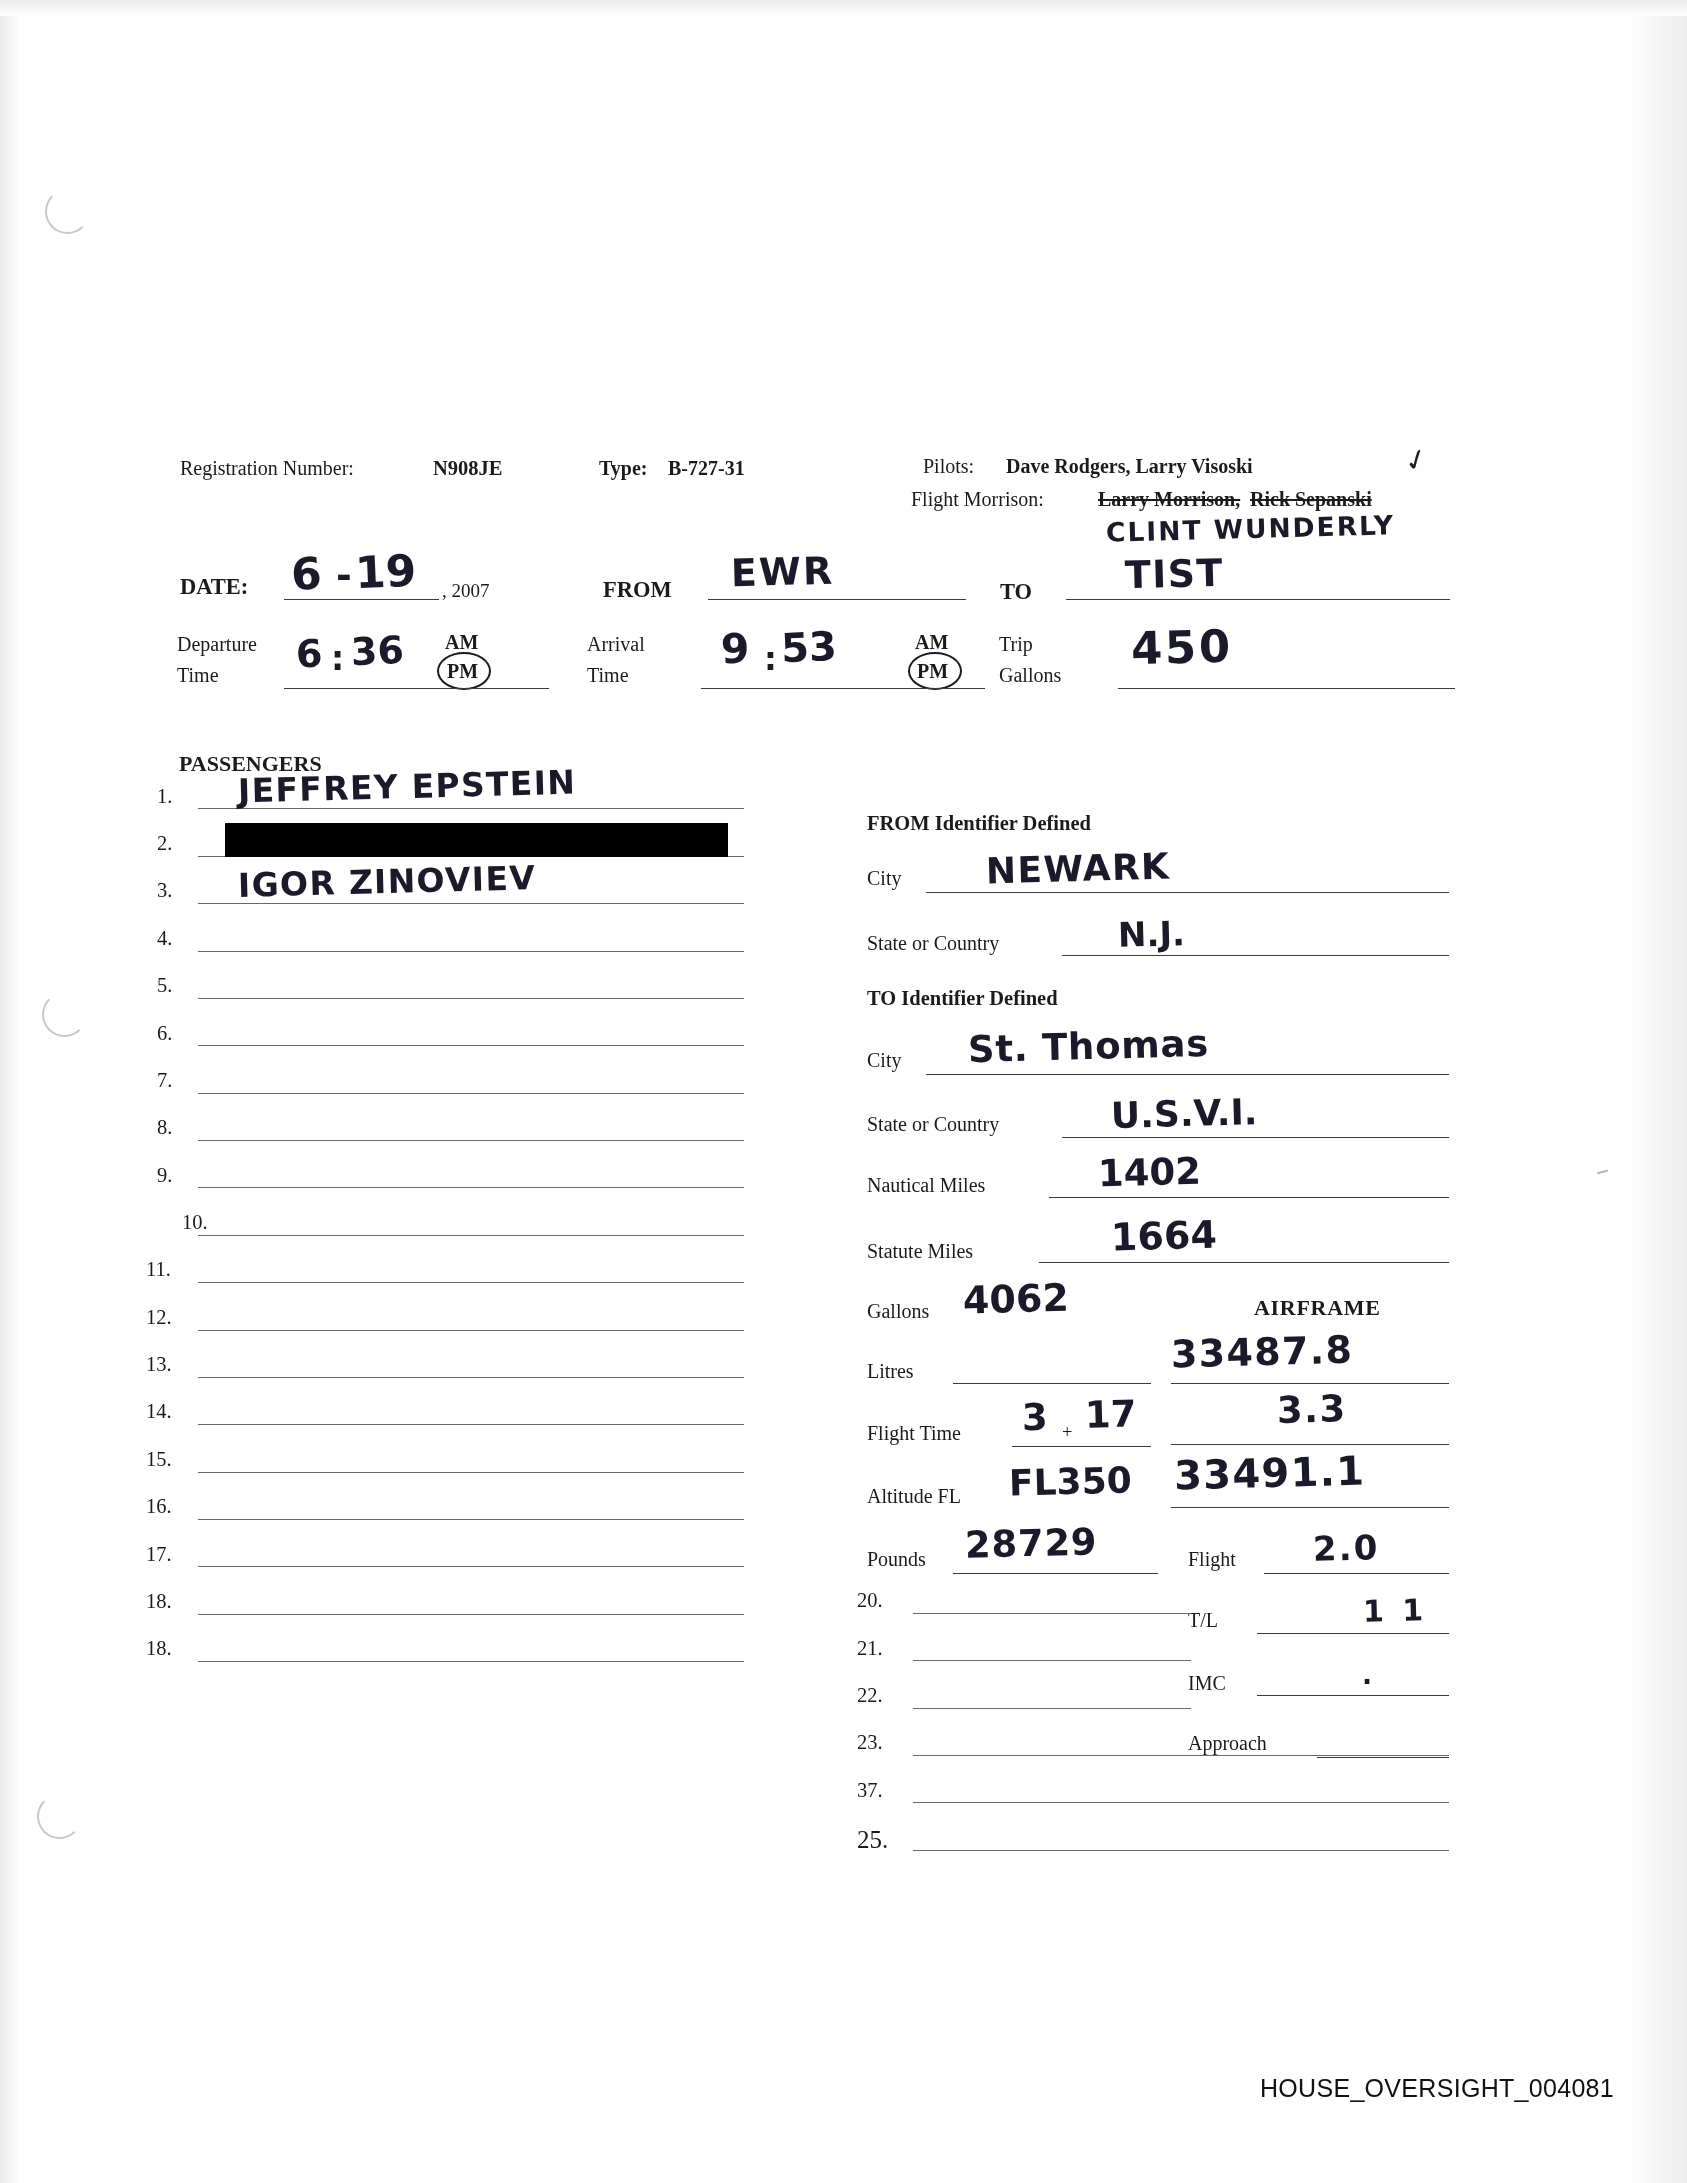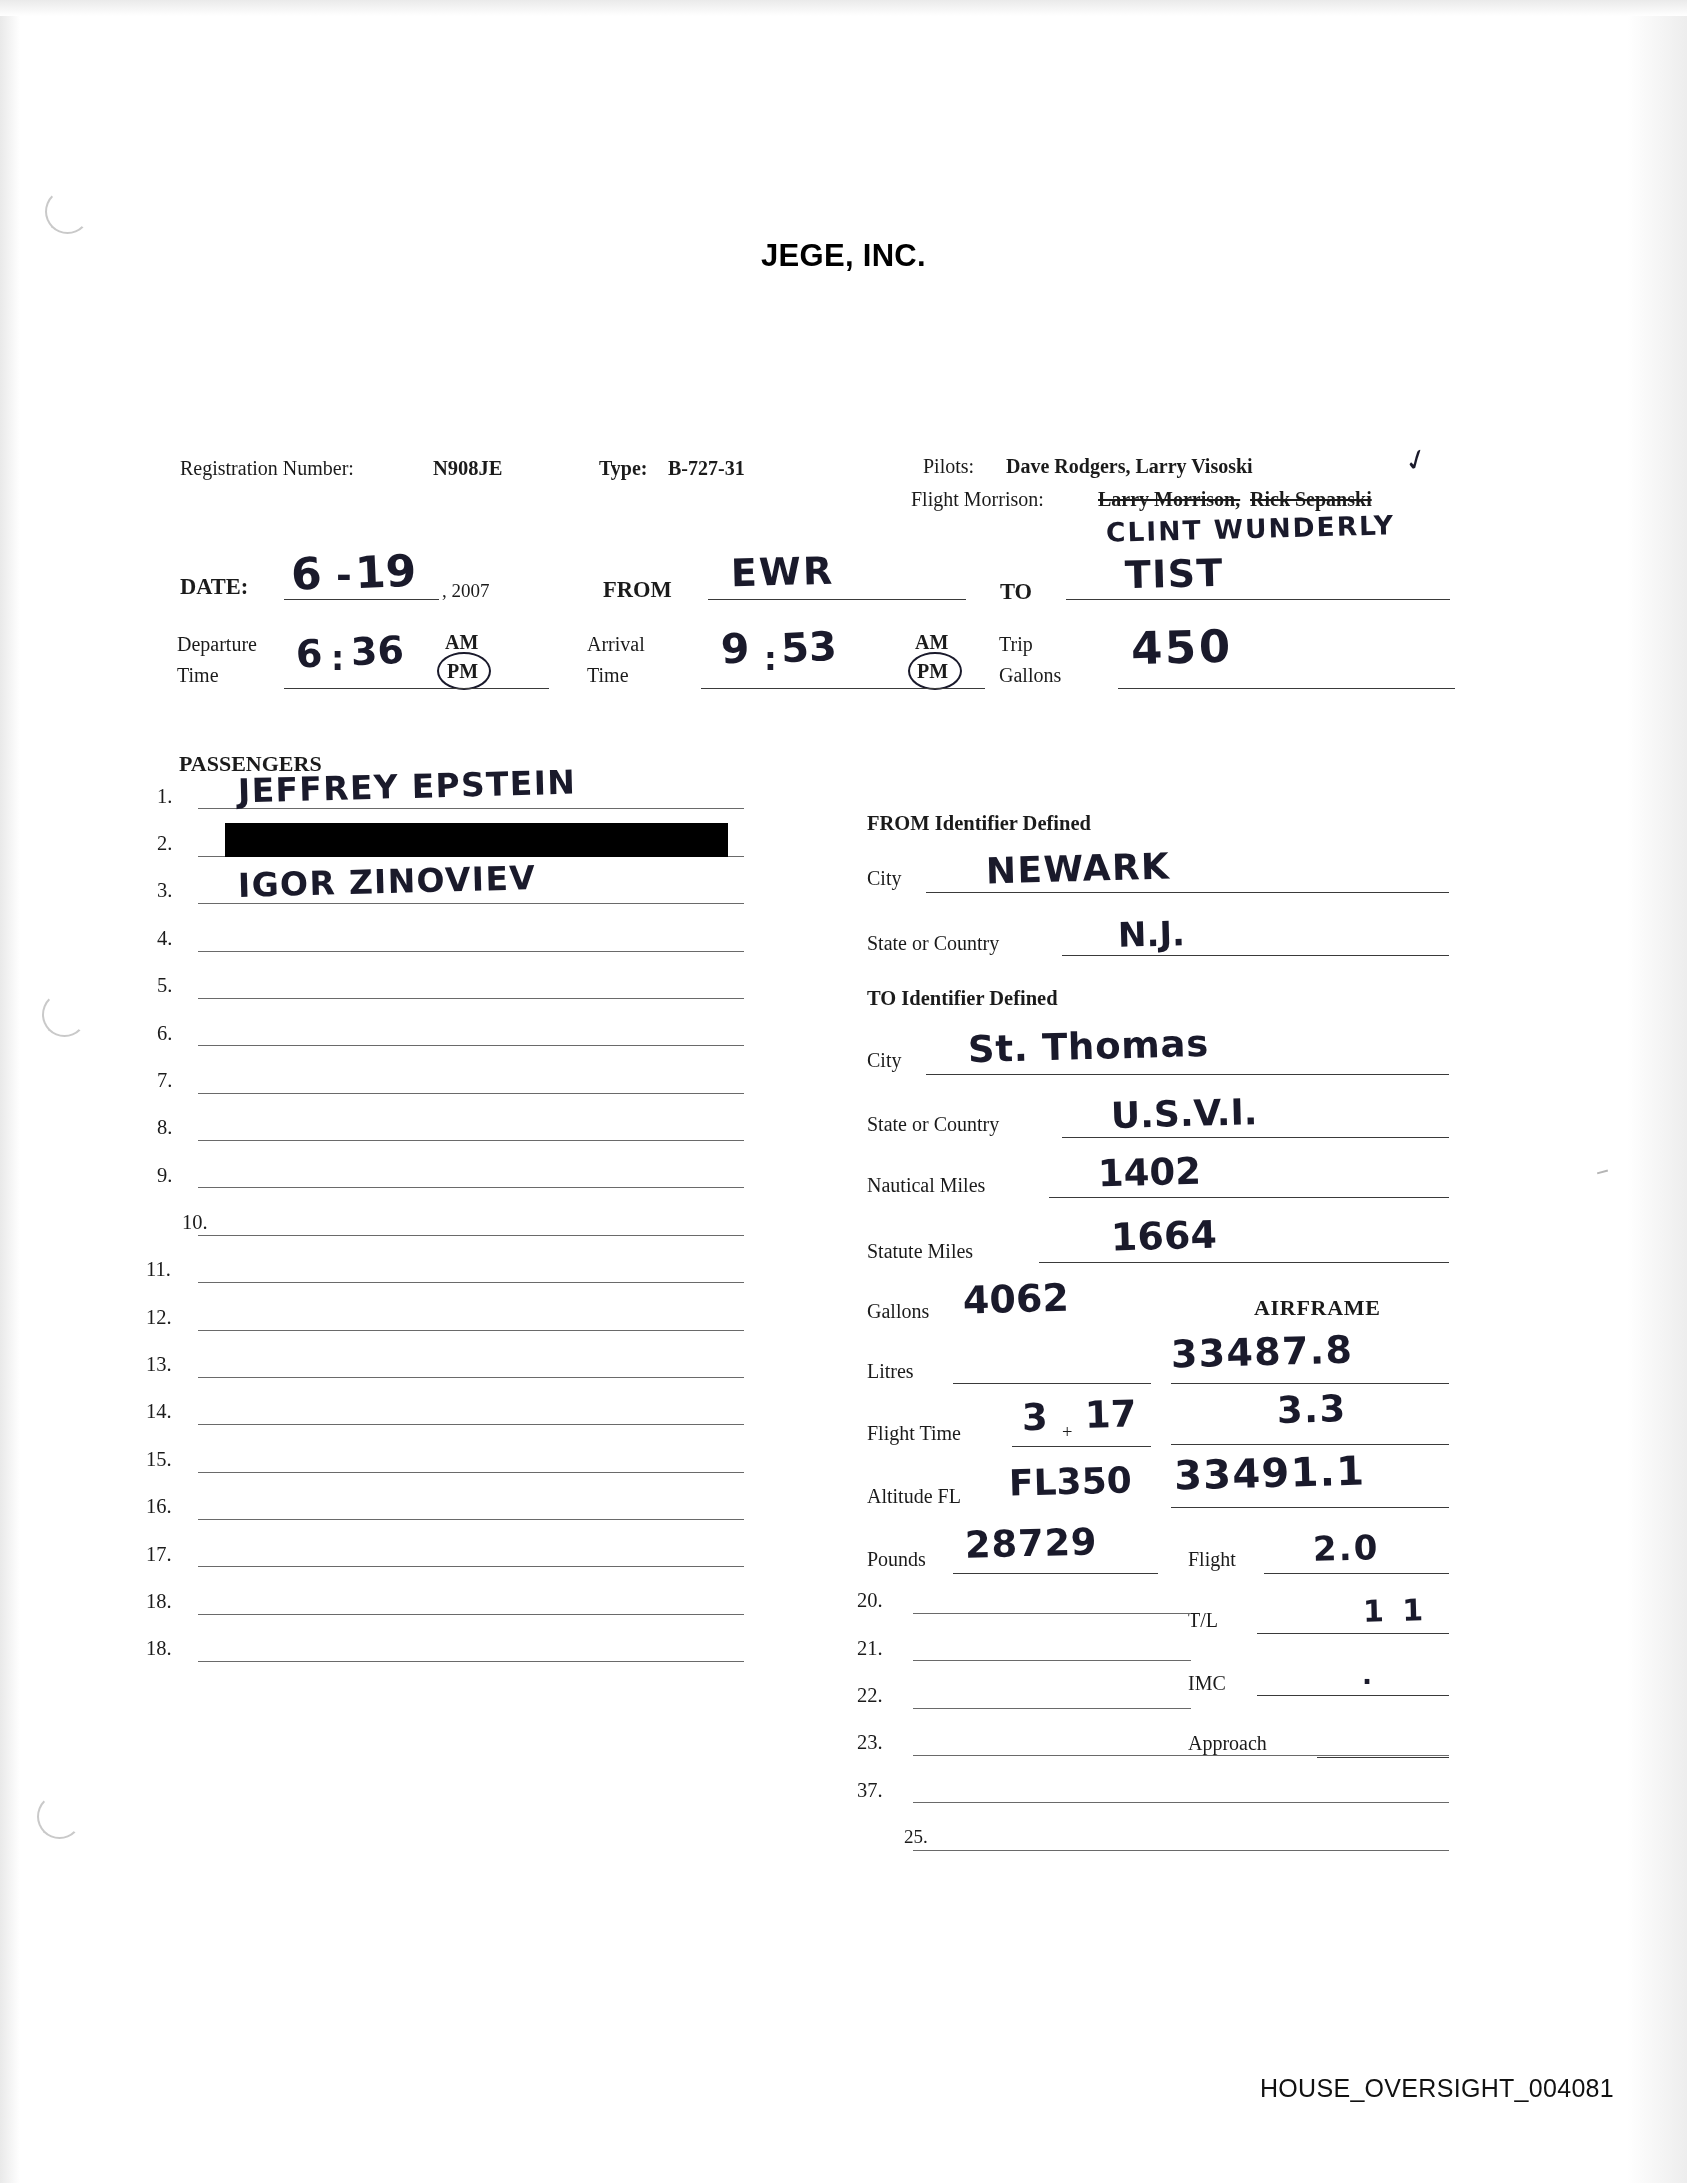--- a/index.html
+++ b/index.html
@@ -152,21 +152,20 @@
 
   <div class="edge-left"></div>
   <div class="edge-right"></div>
   <div class="edge-top"></div>
 
   <div class="hole h1"></div>
   <div class="hole h2"></div>
   <div class="hole h3"></div>
   <div class="tick"></div>
 
-  <div class="title t1">JEGE, INC.</div>
 
   <div class="lbl" style="left:180px; top:457px;">Registration Number:</div>
   <div class="lbl b" style="left:433px; top:457px; font-size:20.5px;">N908JE</div>
 
   <div class="lbl b" style="left:599px; top:457px;">Type:</div>
   <div class="lbl b" style="left:668px; top:457px;">B-727-31</div>
 
   <div class="lbl" style="left:923px; top:455px;">Pilots:</div>
   <div class="lbl b" style="left:1006px; top:455px;">Dave Rodgers,   Larry Visoski</div>
   <div class="checkmark" style="left:1404px; top:443px;">✓</div>
@@ -336,19 +335,19 @@
       <div class="lbl" style="left: 857px; top: 1589px; font-size: 20.5px;">20.</div>
       <div class="line thin" style="left: 913px; top: 1613px; width: 278px;"></div>
       <div class="lbl" style="left: 857px; top: 1637px; font-size: 20.5px;">21.</div>
       <div class="line thin" style="left: 913px; top: 1660px; width: 278px;"></div>
       <div class="lbl" style="left: 857px; top: 1684px; font-size: 20.5px;">22.</div>
       <div class="line thin" style="left: 913px; top: 1708px; width: 278px;"></div>
       <div class="lbl" style="left: 857px; top: 1731px; font-size: 20.5px;">23.</div>
       <div class="line thin" style="left: 913px; top: 1755px; width: 536px;"></div>
       <div class="lbl" style="left: 857px; top: 1779px; font-size: 20.5px;">37.</div>
       <div class="line thin" style="left: 913px; top: 1802px; width: 536px;"></div>
-      <div class="lbl" style="left: 904px; top: 1826px; font-size: 19px;">25.</div>
+      <div class="lbl" style="left: 857px; top: 1826px; font-size: 25px;">25.</div>
       <div class="line thin" style="left: 913px; top: 1850px; width: 536px;"></div>
     </div>
 
   <div class="footer-id">HOUSE_OVERSIGHT_004081</div>
 </div>
 
 
 </body></html>

